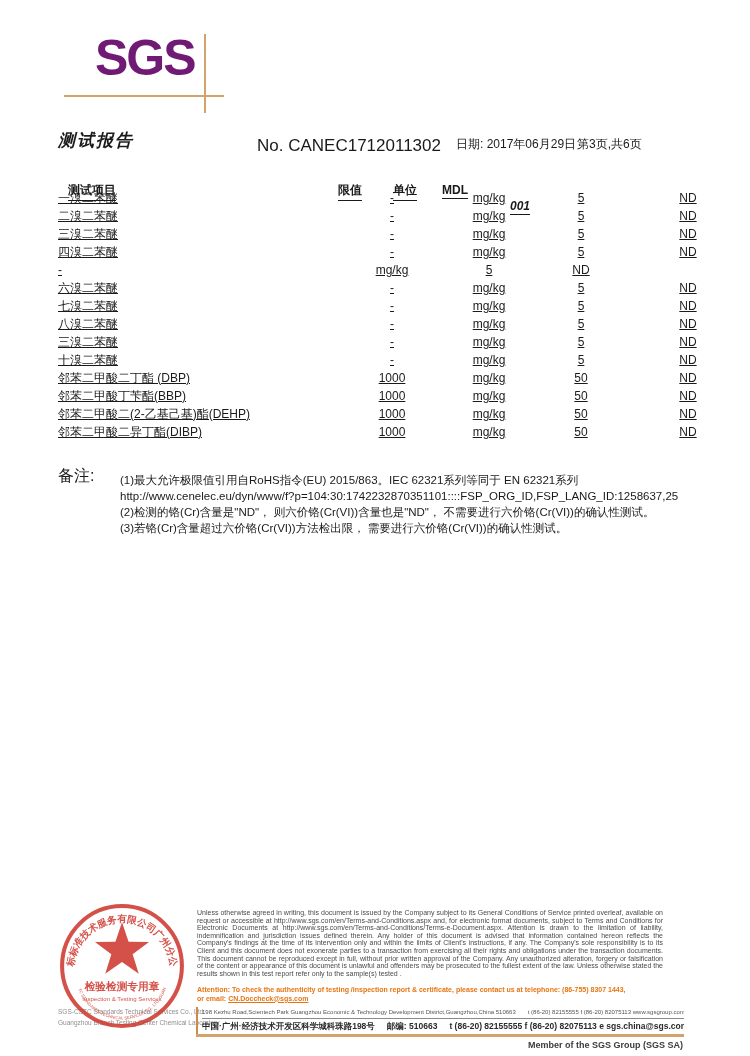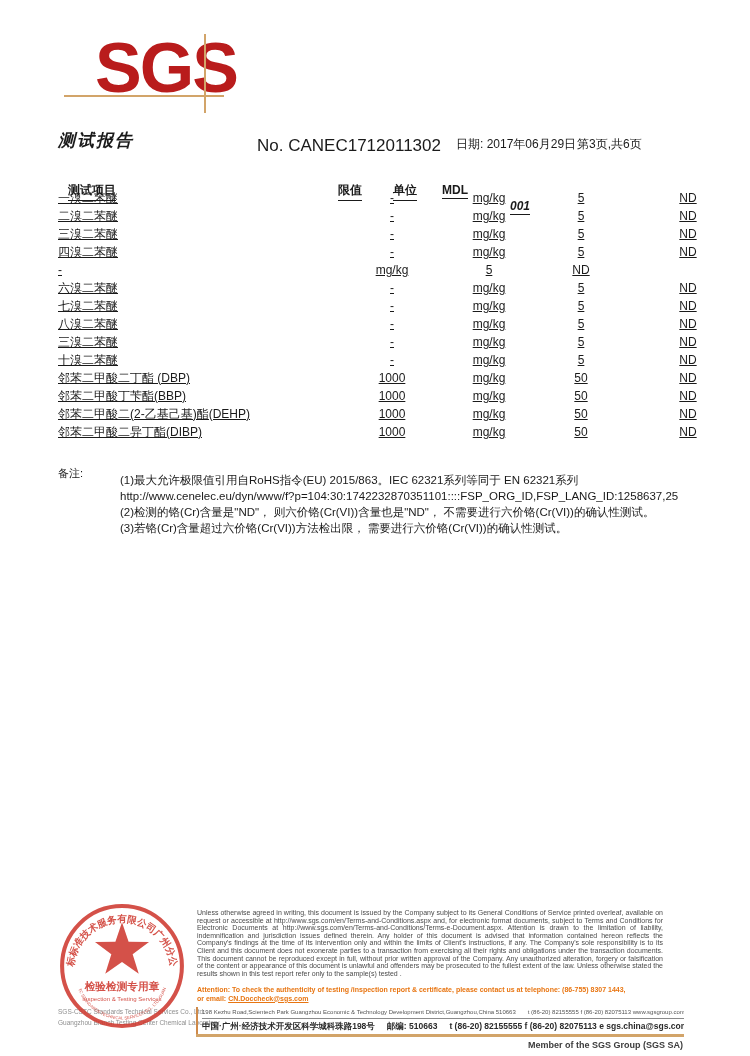--- a/index.html
+++ b/index.html
@@ -3,42 +3,42 @@
 <meta charset="utf-8">
 <style>
   * { margin:0; padding:0; box-sizing:border-box; }
   html,body { background:#e8e8e8; }
   .page {
     position:relative; width:750px; height:1056px; background:#ffffff;
     font-family:"Liberation Sans", sans-serif; color:#1a1a1a; overflow:hidden;
     margin:0 auto;
   }
   
-  .logo-text { position:absolute; left:95px; top:33px; font-size:70px; font-weight:bold;
-    color:#b91c1c; letter-spacing:-2px; line-height:1; }
+  .logo-text { position:absolute; left:95px; top:33px; font-size:50px; font-weight:bold;
+    color:#701a75; letter-spacing:-2px; line-height:1; }
   .logo-hline { position:absolute; left:64px; top:95px; width:160px; height:2px; background:#d2a469; }
   .logo-vline { position:absolute; left:204px; top:34px; width:2px; height:79px; background:#d2a469; }
   
   .report-title { position:absolute; left:58px; top:129px; font-size:17px; font-weight:bold; letter-spacing:2px;font-style:italic; }
   .report-no   { position:absolute; left:257px; top:136px; font-size:17px; }
   .report-date { position:absolute; left:456px; top:136px; font-size:12px; }
   .report-page { position:absolute; left:577px; top:136px; font-size:12px; }
   
   .test-table { position:absolute; left:58px; top:167px; width:522px; font-size:12px; }
   .thead, .trow { display:grid; grid-template-columns:262px 60px 50px 50px 80px; align-items:center;text-decoration:underline; }
   .thead { height:22px; }
   .thead .col { text-align:center; }
   .thead .col:first-child { text-align:left; padding-left:10px; }
   .thead .col span { display:inline-block; border-bottom:1px solid #1a1a1a; padding-bottom:1px; font-weight:bold; }
   .thead .col.italic span { font-style:italic;margin-top:32px; }
   .trow { height:18px;gap:42px; }
   .trow .cell { text-align:center; }
   .trow .cell:first-child { text-align:left; }
   
-  .remarks-label { position:absolute; left:58px; top:466px; font-size:11px; }
+  .remarks-label { position:absolute; left:58px; top:466px; font-size:16px; }
   .notes { position:absolute; left:120px; top:472px; width:600px; font-size:11.5px; line-height:16px;
     word-wrap:break-word; overflow-wrap:break-word; }
   .notes .note { word-break:break-word; }
   
   .company-lines { position:absolute; left:58px; top:1006px; width:150px; font-size:6.5px;
     color:#8f8f8f; line-height:11px; white-space:nowrap; }
   .stamp { position:absolute; left:56px; top:900px; width:132px; height:132px; z-index:5; opacity:.88; }
   .disclaimer { position:absolute; left:197px; top:909px; width:466px; font-size:7px; line-height:7.6px;
     color:#4a4a4a; text-align:justify; }
   .attention { position:absolute; left:197px; top:986px; width:466px; font-size:7px; line-height:8.5px;

